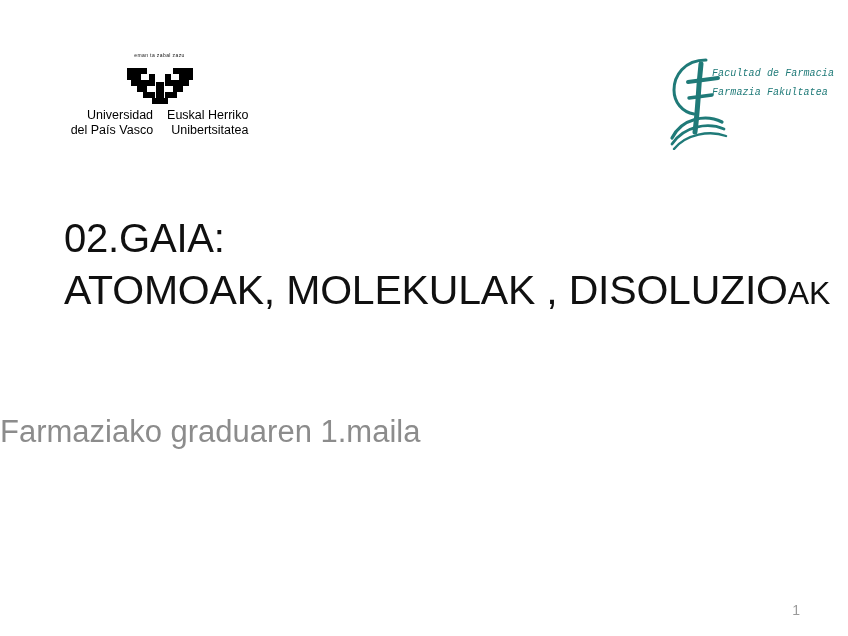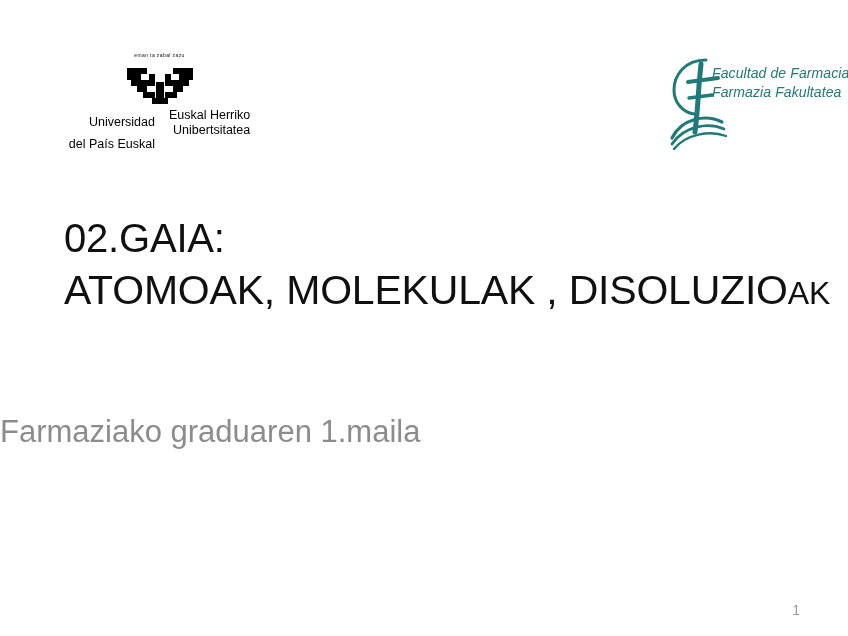--- a/index.html
+++ b/index.html
@@ -61,21 +61,21 @@
     font-family: "Liberation Sans", sans-serif;
     font-size: 12.5px;
     line-height: 15px;
     color: #000000;
     white-space: nowrap;
   }
   .logo-ehu .names .col .l1 { display: block; text-align: right; }
   .logo-ehu .names .col .l2 { display: block; text-align: right; }
   .logo-ehu .names .col.es { text-align: right; }
   .logo-ehu .names .col.es .l1,
-  .logo-ehu .names .col.es .l2 { text-align: right; margin-top: 7px; }
+  .logo-ehu .names .col.es .l2 { text-align: right; }
 
   
   .logo-farmacia {
     position: absolute;
     left: 668px;
     top: 52px;
     width: 140px;
     height: 98px;
   }
   .logo-farmacia .mark {
@@ -86,23 +86,23 @@
     height: 98px;
   }
   .logo-farmacia .lines {
     position: absolute;
     left: 44px;
     top: 12px;
     width: 96px;
   }
   .logo-farmacia .lines span {
     display: block;
-    font-family: Liberation Sans, sans-serif;
+    font-family: Liberation Mono, monospace;
     font-style: italic;
-    font-size: 14px;
+    font-size: 10px;
     line-height: 19px;
     color: #1F7A78;
     white-space: nowrap;
     letter-spacing: 0.1px;
     text-align: right;
   }
 
   
   .title-block {
     position: absolute;
@@ -167,21 +167,21 @@
                  L48,30 L40,30 L40,36 L52,36 L52,30 L58,30 L58,24 L64,24 L64,18 L68,18 Z"></path>
 
         <rect x="31" y="20" width="8" height="22"></rect>
         <rect x="27" y="36" width="16" height="6"></rect>
       </g>
     </svg>
 
     <div class="names">
       <div class="col es">
         <span class="l1">Universidad</span>
-        <span class="l2">del País Euskal</span>
+        <span class="l2">del País Vasco</span>
       </div>
       <div class="col eu">
         <span class="l1">Euskal Herriko</span>
         <span class="l2">Unibertsitatea</span>
       </div>
     </div>
   </div>
 
   <div class="logo-farmacia">
 

